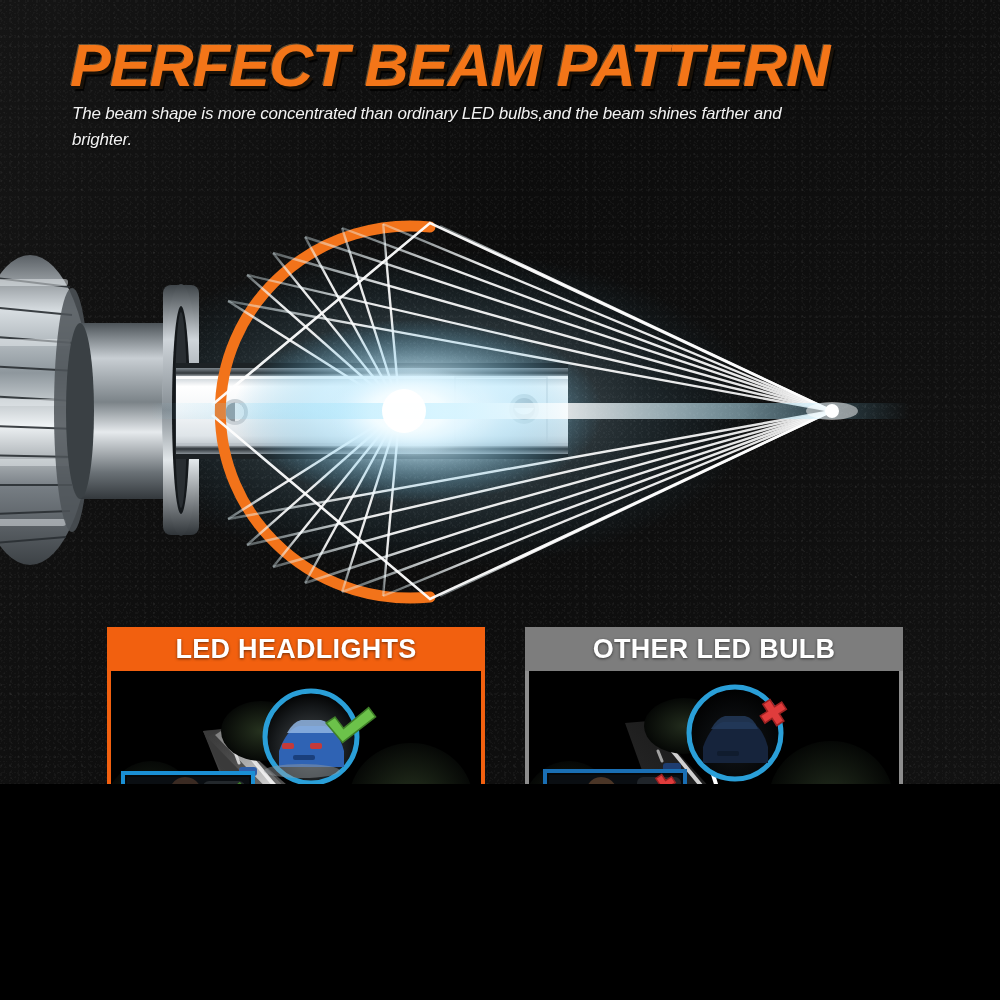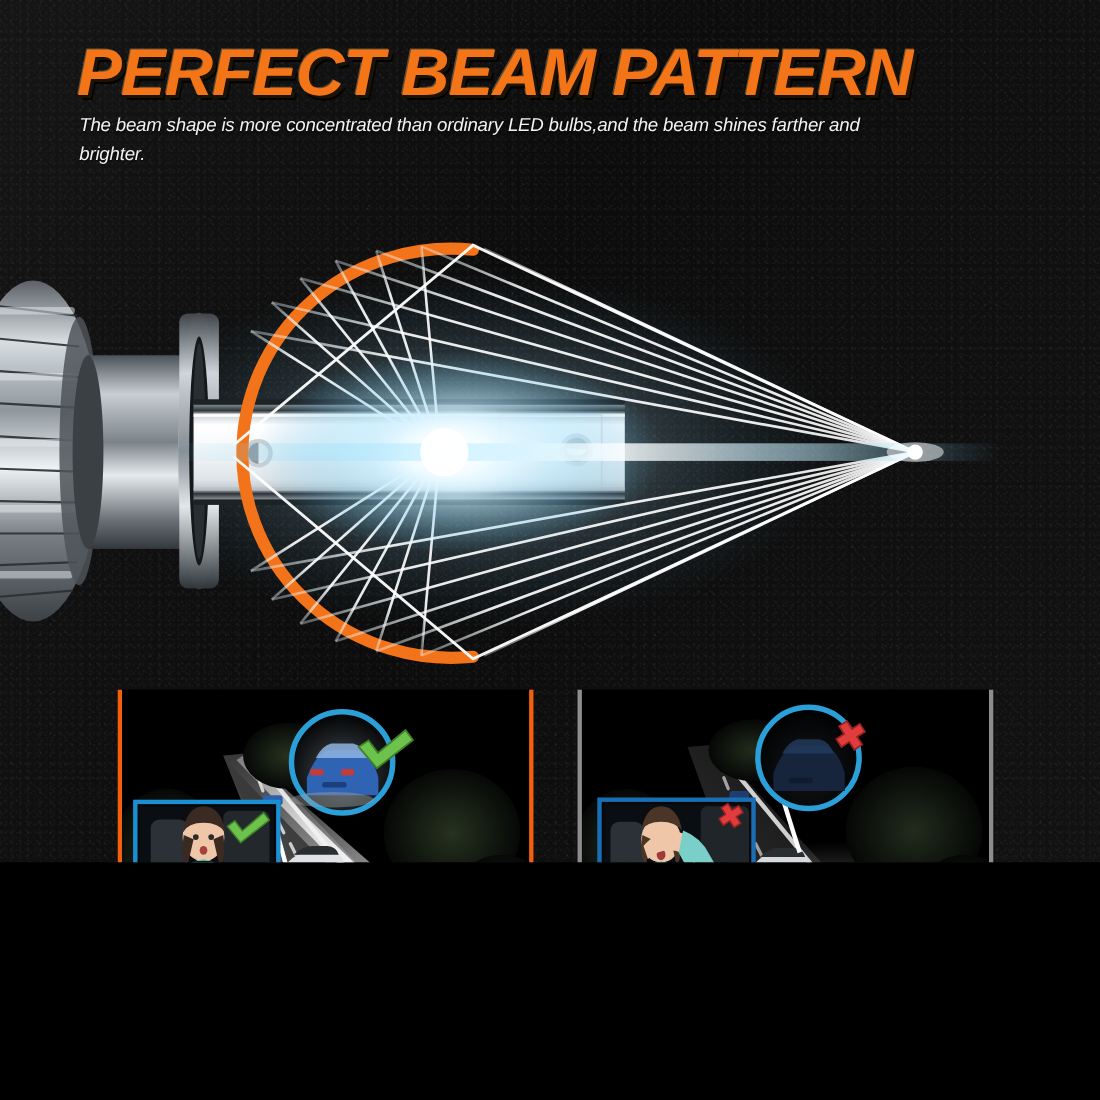--- a/index.html
+++ b/index.html
@@ -237,20 +237,21 @@
       <ellipse cx="418" cy="206" rx="185" ry="92" fill="url(#core)" opacity=".95"></ellipse>
       <ellipse cx="408" cy="206" rx="82" ry="46" fill="url(#coreSmall)"></ellipse>
       <rect x="150" y="198" width="760" height="16" fill="url(#flare)" opacity=".85"></rect>
       <circle cx="404" cy="206" r="22" fill="#ffffff" opacity=".98"></circle>
       <circle cx="832" cy="206" r="7" fill="#ffffff"></circle>
       <ellipse cx="832" cy="206" rx="26" ry="9" fill="#ffffff" opacity=".5"></ellipse>
     </svg>
   </div>
 
   <div class="panel" id="panel-left">
+    <div class="panel-head">LED HEADLIGHTS</div>
     <div class="panel-body">
       <div class="scene">
         <svg width="370" height="280" viewBox="0 0 370 280">
           <defs>
             <linearGradient id="roadL" x1="0" y1="1" x2="1" y2="0">
               <stop offset="0%" stop-color="#cfcfcf"></stop>
               <stop offset="45%" stop-color="#555"></stop>
               <stop offset="100%" stop-color="#141414"></stop>
             </linearGradient>
             <linearGradient id="beamL" x1="1" y1="1" x2="0" y2="0">
@@ -359,20 +360,21 @@
           </g>
           <g transform="translate(102,108) rotate(8)">
             <path d="M2 11 L10 19 L27 0 L33 6 L10 30 L-4 17 Z" fill="#6cc24a" stroke="#3f7f28" stroke-width="1.4"></path>
           </g>
         </svg>
       </div>
     </div>
   </div>
 
   <div class="panel" id="panel-right">
+    <div class="panel-head">OTHER LED BULB</div>
     <div class="panel-body">
       <div class="scene">
         <svg width="370" height="280" viewBox="0 0 370 280">
           <defs>
             <linearGradient id="roadR" x1="0" y1="1" x2="1" y2="0">
               <stop offset="0%" stop-color="#9a9a9a"></stop>
               <stop offset="40%" stop-color="#3a3a3a"></stop>
               <stop offset="100%" stop-color="#0d0d0d"></stop>
             </linearGradient>
             <radialGradient id="blobR" cx="55%" cy="70%" r="55%">

